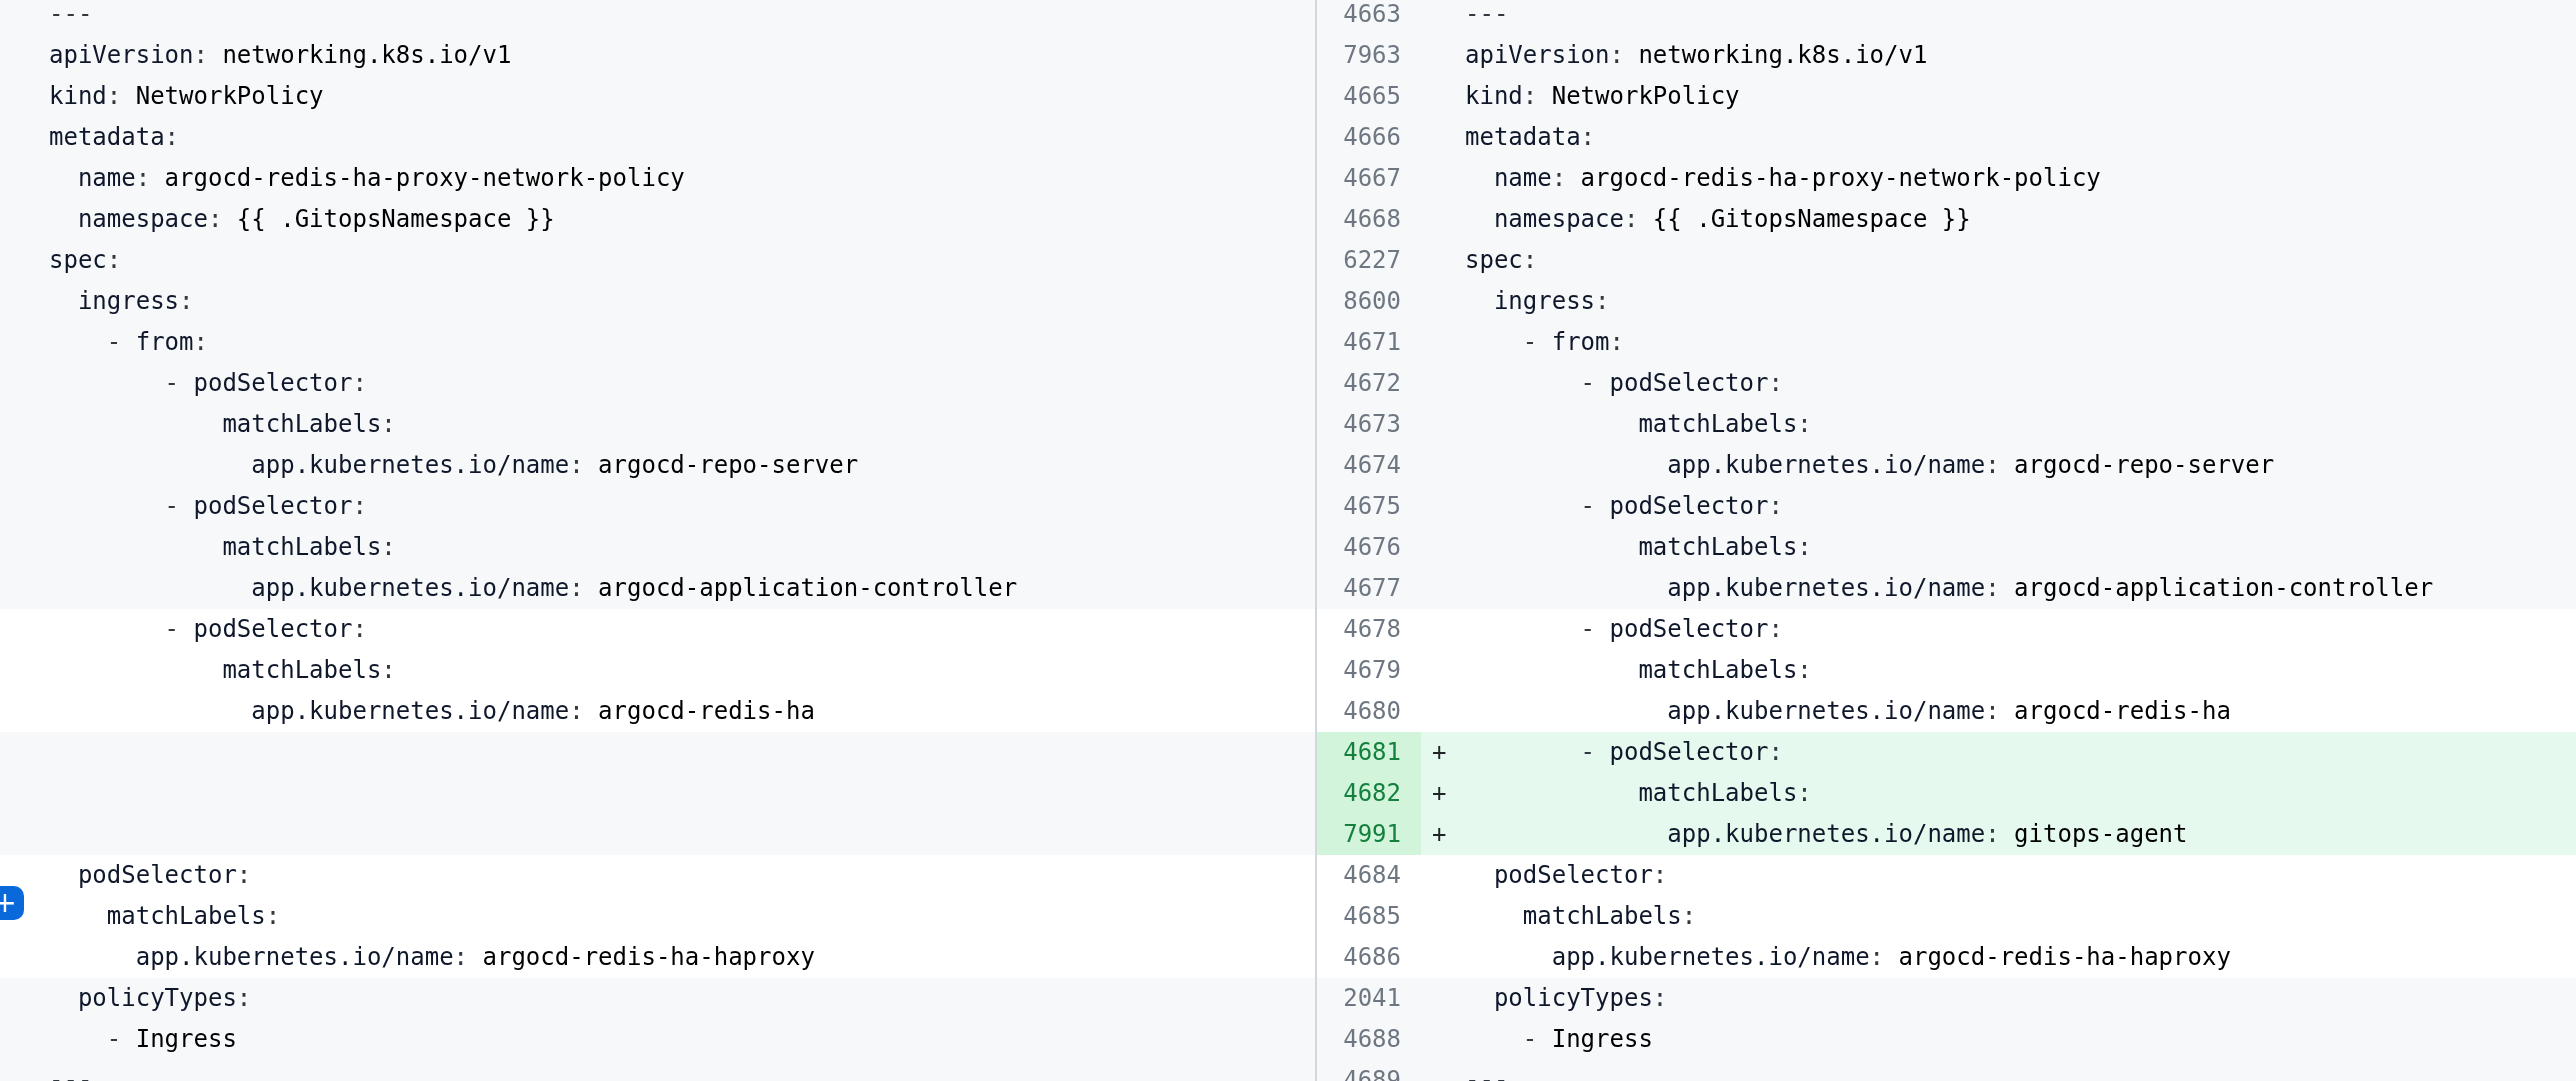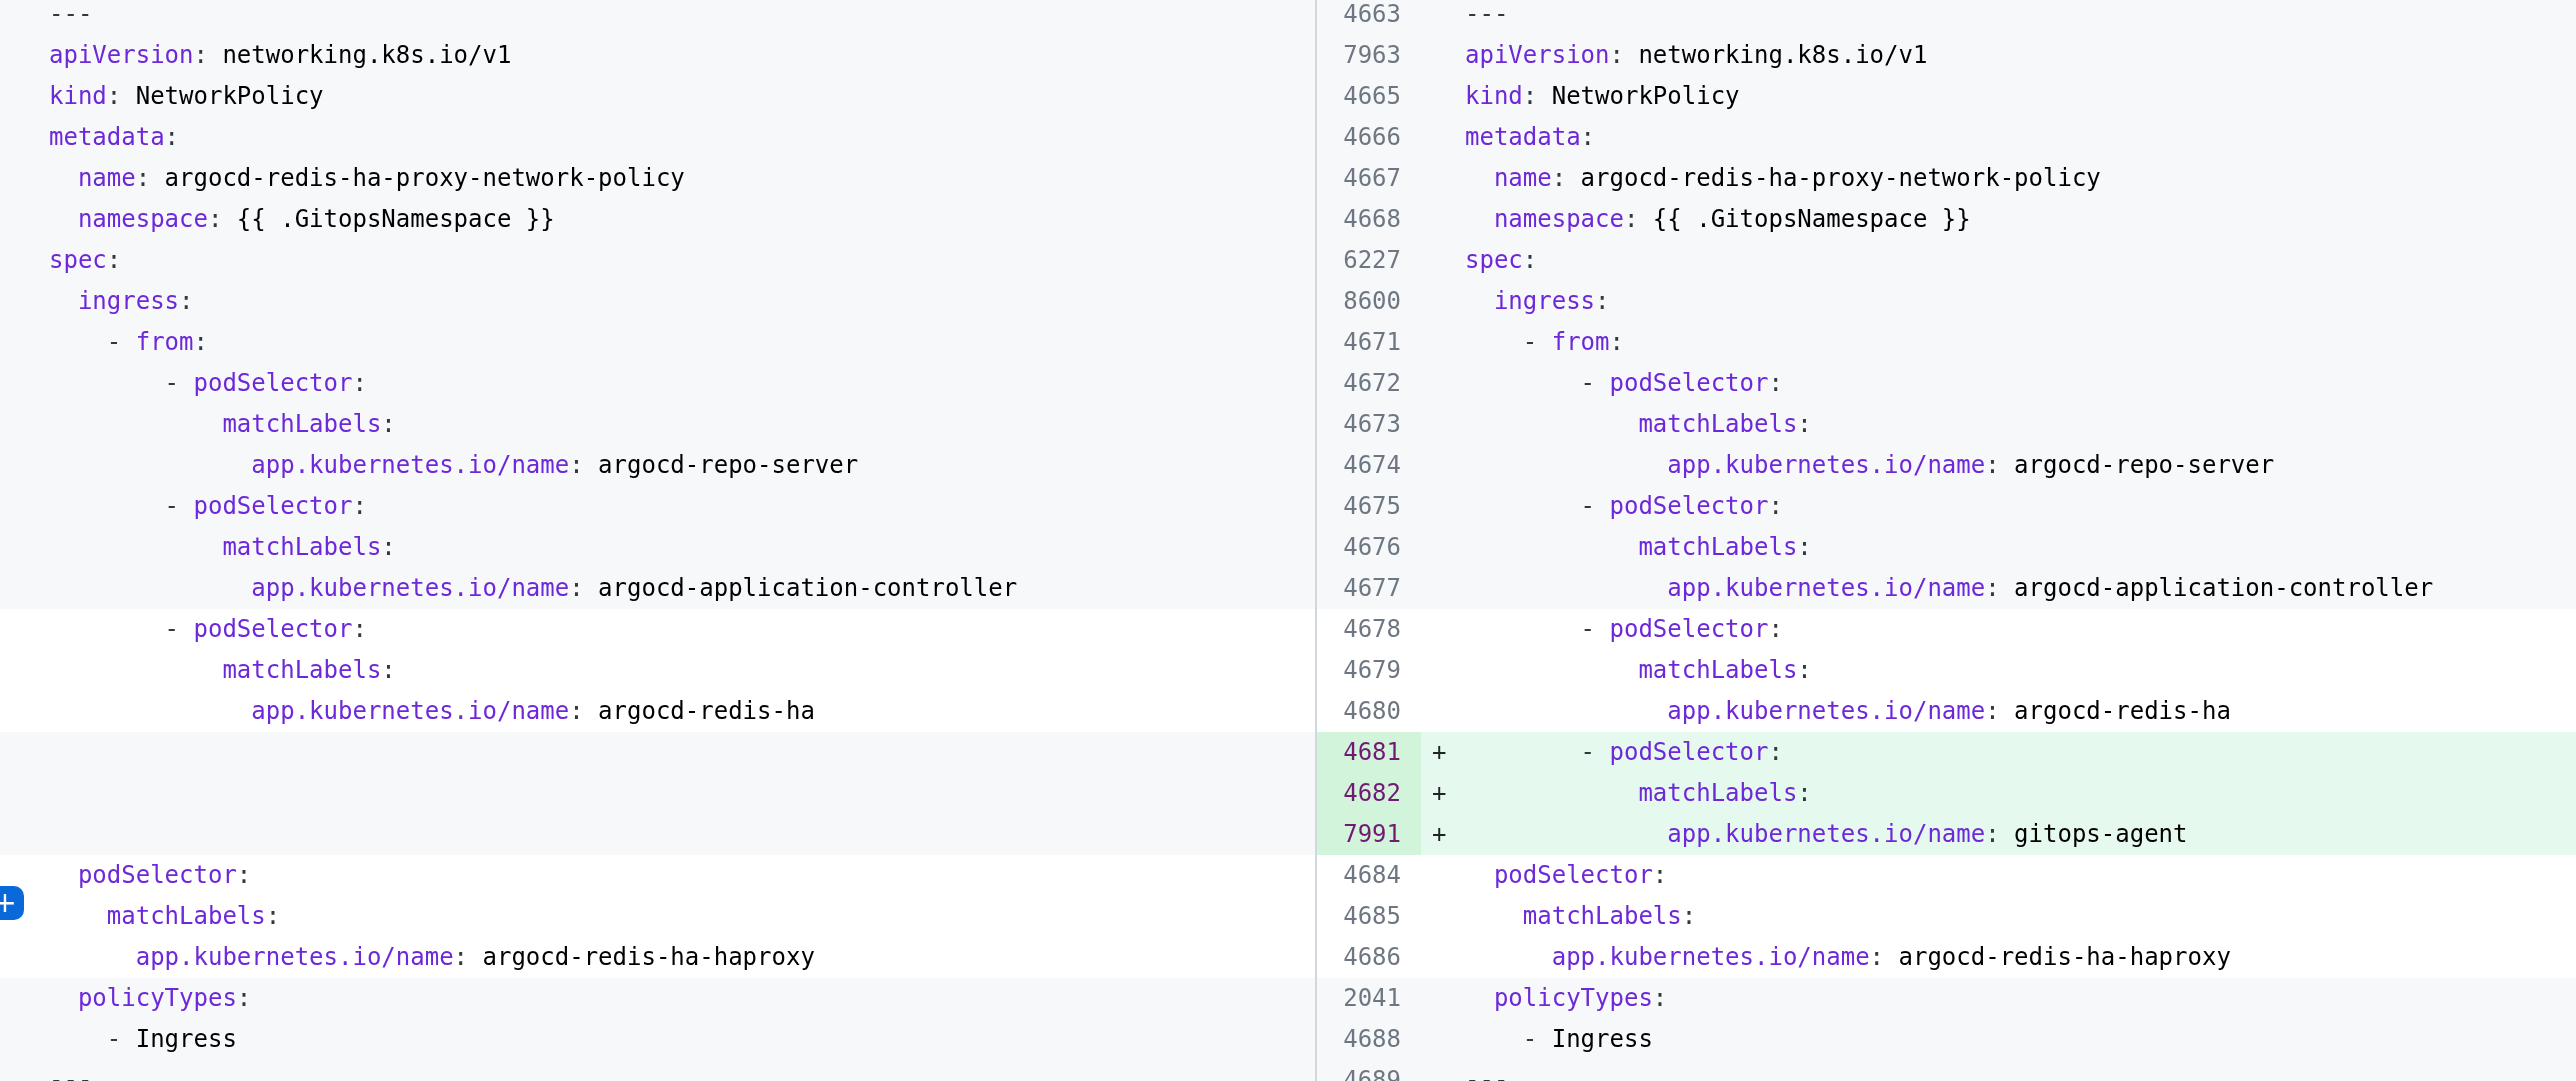--- a/index.html
+++ b/index.html
@@ -63,24 +63,24 @@
   .marker {
     position: absolute;
     left: 11px;
     top: 0;
     color: #1f2328;
   }
   
   .bg-x { background: #f6f8fa; }   
   .bg-c { background: #ffffff; }   
   .bg-e { background: #f6f8fa; }   
-  .gutter.bg-a { background: #d2f4db; color: #701a75; }
+  .gutter.bg-a { background: #d2f4db; color: #15803d; }
   .codecol.bg-a { background: #e6f9ee; }
   
-  .tk-k { color: #6d28d9; }
+  .tk-k { color: #0f172a; }
   .tk-v { color: #000000; }
   .tk-p { color: #32383f; }
   
   #add-comment-btn {
     position: absolute;
     left: -14px;
     top: 886px;
     width: 38px;
     height: 34px;
     border-radius: 10px;

